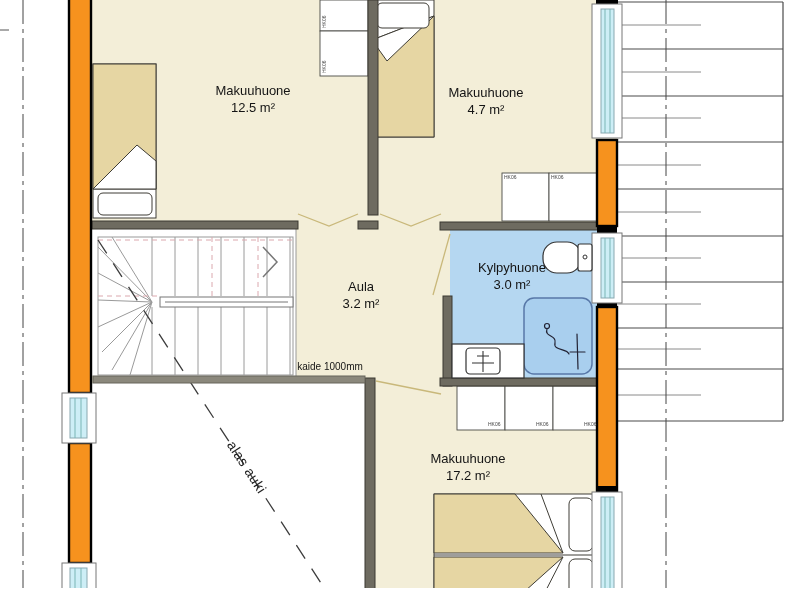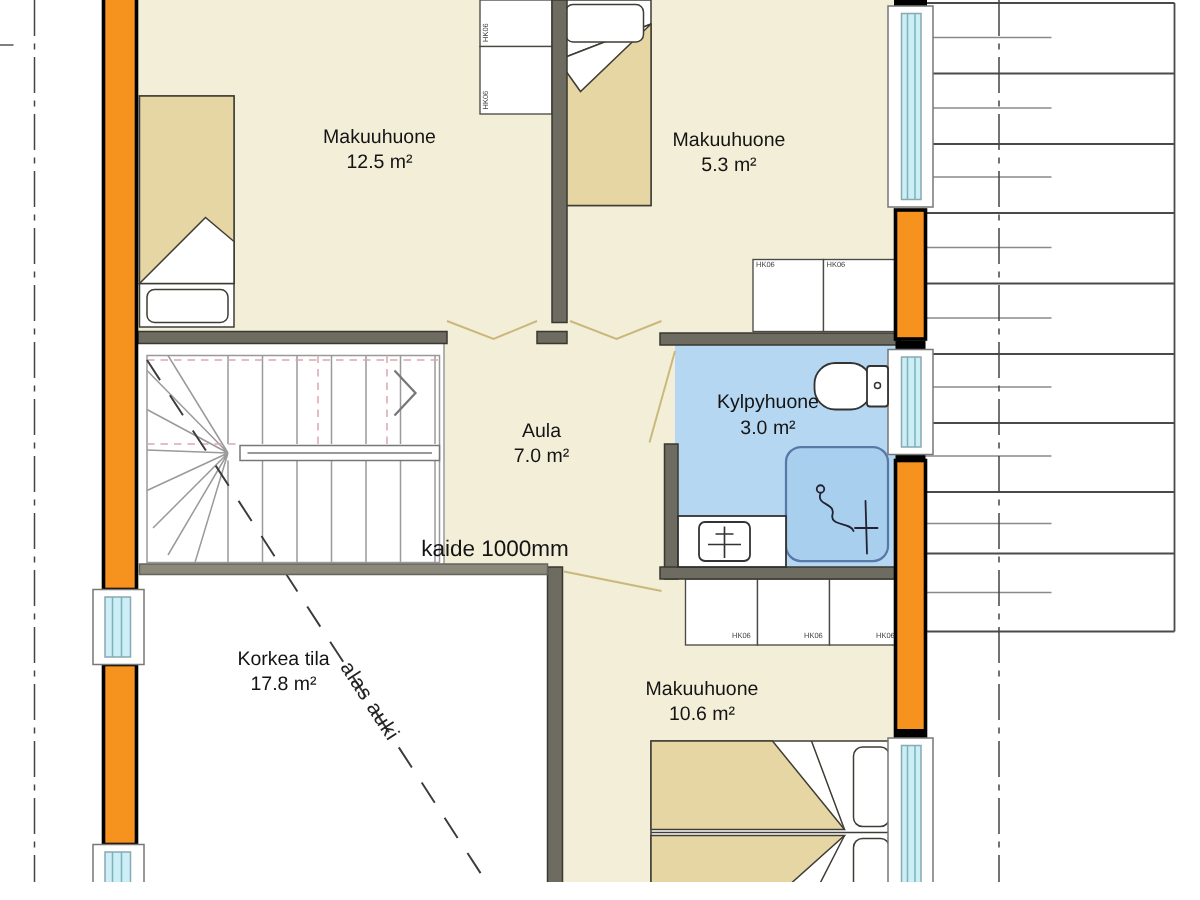--- a/index.html
+++ b/index.html
@@ -1,21 +1,21 @@
 <!DOCTYPE html>
 <html><head>
 <meta charset="utf-8">
 <style>
   html,body{margin:0;padding:0;background:#fff;}
   .stage{position:relative;width:800px;height:588px;background:#fff;overflow:hidden;
          font-family:"Liberation Sans",sans-serif;}
   .stage svg{position:absolute;left:0;top:0;}
   .room-label{position:absolute;transform:translate(-50%,-50%);text-align:center;
               font-size:13px;line-height:17px;color:#141414;white-space:nowrap;}
-  .single-label{position:absolute;transform:translate(-50%,-50%);font-size:15px;
+  .single-label{position:absolute;transform:translate(-50%,-50%);font-size:10px;
                 color:#141414;white-space:nowrap;}
   .rot-label{position:absolute;transform:translate(-50%,-50%) rotate(57deg);
              font-size:14px;color:#222;white-space:nowrap;letter-spacing:.5px;}
   .closet-label{position:absolute;font-size:5px;color:#444;white-space:nowrap;line-height:5px;}
   .closet-label.vert{transform:rotate(-90deg);transform-origin:left top;}
   .thin{stroke:#8a8a8a;stroke-width:1;}
   .full{stroke:#4a4a4a;stroke-width:1.2;}
   .tread{stroke:#9a9a9a;stroke-width:1;}
   .pink{stroke:#dba8ae;stroke-width:1;stroke-dasharray:5 4;fill:none;}
   .fix{stroke:#333;stroke-width:1.2;fill:#fff;}
@@ -167,37 +167,33 @@
     </g>
   </g>
 </svg>
 
 <div class="room-label" style="left:253px;top:99px">
   <div>Makuuhuone</div>
   <div>12.5 m²</div>
 </div>
 <div class="room-label" style="left:486px;top:101px">
   <div>Makuuhuone</div>
-  <div>5.3 m²</div>
+  <div>4.7 m²</div>
 </div>
 <div class="room-label" style="left:512px;top:276px">
   <div>Kylpyhuone</div>
   <div>3.0 m²</div>
 </div>
 <div class="room-label" style="left:361px;top:295px">
   <div>Aula</div>
-  <div>7.0 m²</div>
-</div>
-<div class="room-label" style="left:189px;top:447px">
-  <div>Korkea tila</div>
-  <div>17.8 m²</div>
+  <div>3.2 m²</div>
 </div>
 <div class="room-label" style="left:468px;top:467px">
   <div>Makuuhuone</div>
-  <div>10.6 m²</div>
+  <div>17.2 m²</div>
 </div>
 <div class="single-label" style="left:330px;top:366px">kaide 1000mm</div>
 <div class="rot-label" style="left:247px;top:467px">alas auki</div>
 
 <span class="closet-label vert" style="left:322px;top:28px">HK06</span>
 <span class="closet-label vert" style="left:322px;top:73px">HK06</span>
 <span class="closet-label" style="left:504px;top:175px">HK06</span>
 <span class="closet-label" style="left:551px;top:175px">HK06</span>
 <span class="closet-label" style="left:488px;top:422px">HK06</span>
 <span class="closet-label" style="left:536px;top:422px">HK06</span>

